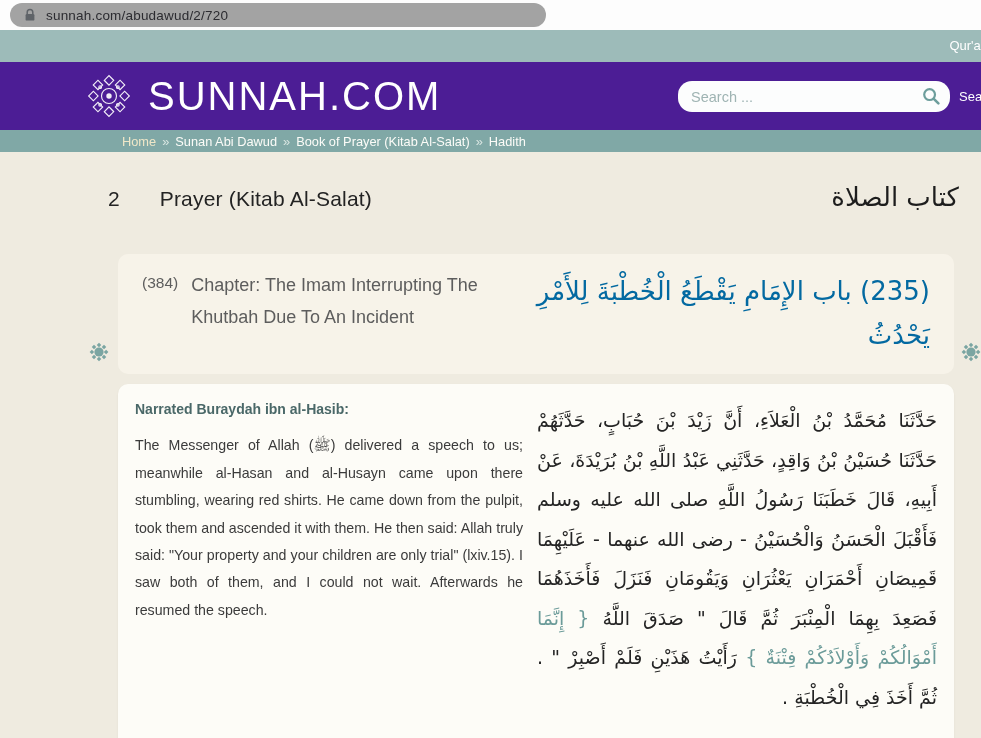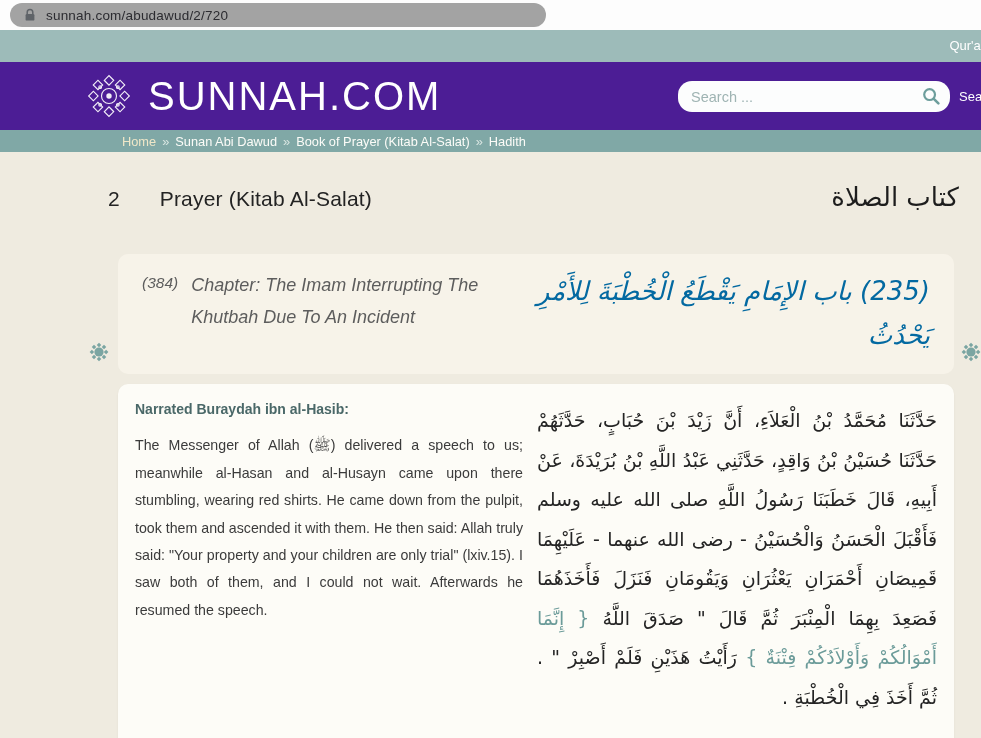--- a/index.html
+++ b/index.html
@@ -31,21 +31,21 @@
   .crumb-sep { color: #d9e6e2; margin: 0 6px; }
 
   
   .content { position: relative; height: 586px; background: #efebe0; }
   .title-row { display: flex; justify-content: space-between; align-items: baseline; padding: 30px 22px 0 108px; }
   .title-left { display: flex; align-items: baseline; }
   .book-num { font-size: 21px; color: #232323; }
   .book-title-en { font-size: 21px; color: #232323; margin-left: 40px; letter-spacing: .2px; }
   .book-title-ar { font-family: "DejaVu Sans", sans-serif; font-size: 26px; color: #1d1d1d; direction: rtl; }
 
-  .chapter-box { margin: 42px 0 0 118px; width: 836px; background: #f7f3e9; border-radius: 10px; padding: 15px 24px 17px 24px; display: flex; justify-content: space-between; font-style: italic; }
+  .chapter-box { margin: 42px 0 0 118px; width: 836px; background: #f7f3e9; border-radius: 10px; padding: 15px 24px 17px 24px; display: flex; justify-content: space-between; }
   .chap-left { display: flex; gap: 13px; width: 430px; }
   .chap-num { font-size: 15.5px; color: #5d5d5d; line-height: 1.8; }
   .chap-title { font-size: 18px; color: #5d5d5d; line-height: 1.8; }
   .chap-right { direction: rtl; font-family: "DejaVu Sans", sans-serif; font-size: 26px; color: #0369a1; line-height: 1.7; text-align: right; }
 
   .hadith-box { margin: 10px 0 0 118px; width: 836px; background: #fdfcf7; border-radius: 10px; padding: 17px 17px 15px 17px; box-shadow: 0 1px 2px rgba(90,80,60,.08); }
   .hadith-cols { display: flex; gap: 14px; }
   .col-en { width: 388px; }
   .narrator { font-size: 14px; font-weight: bold; color: #4a6868; margin-bottom: 15px; }
   .text-en { font-size: 14.2px; line-height: 1.93; color: #3b3b3b; text-align: justify; text-align-last: left; }

